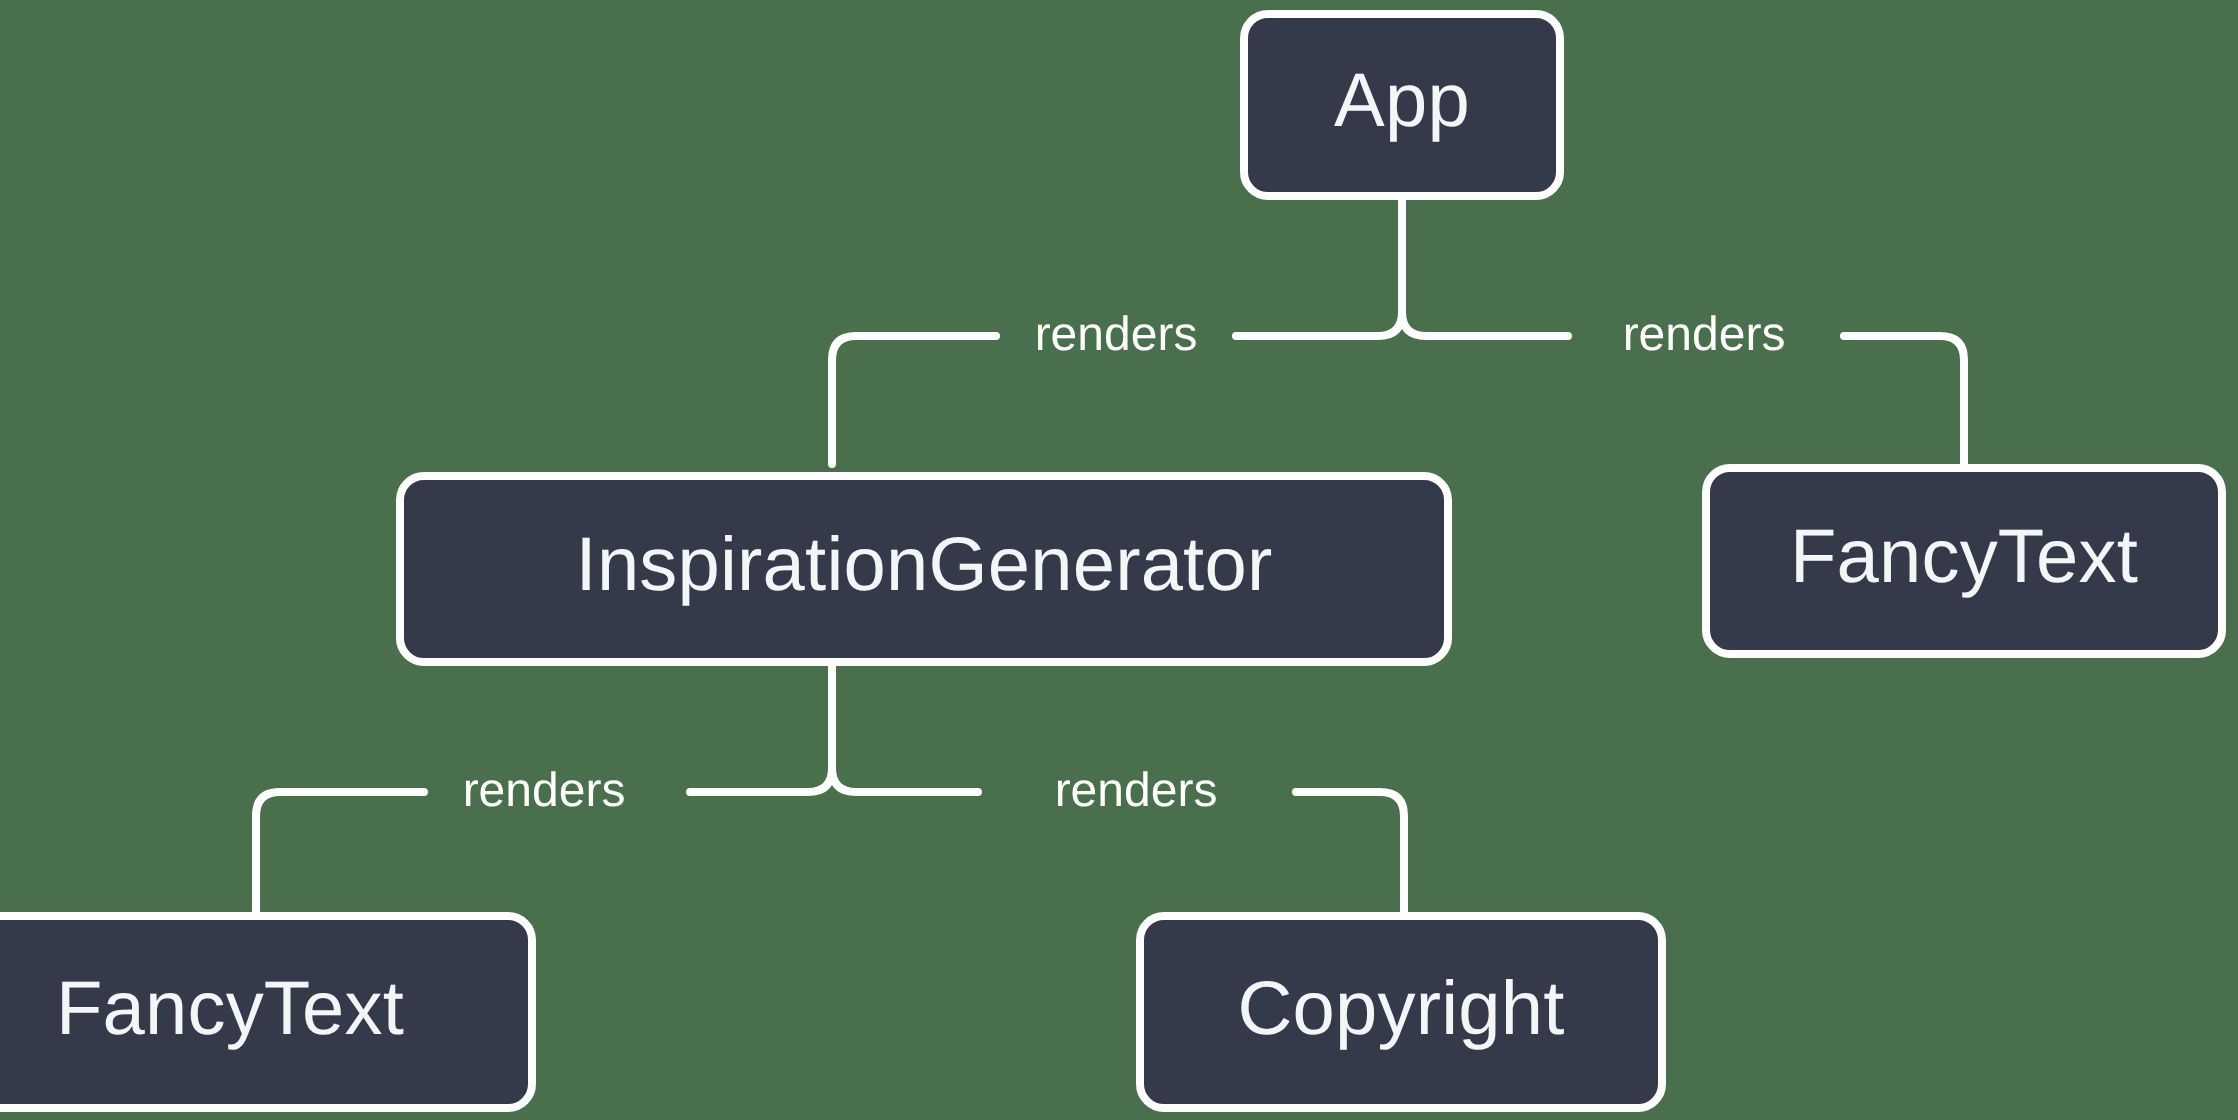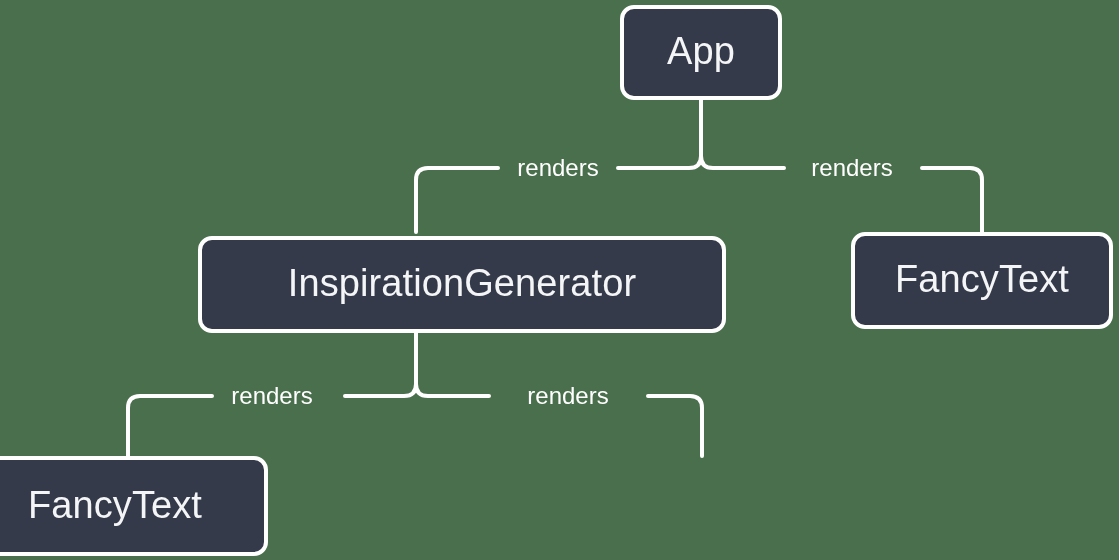--- a/index.html
+++ b/index.html
@@ -106,19 +106,22 @@
   </div>
 
   <div class="node" id="node-fancy-right">
     <span class="node-label">FancyText</span>
   </div>
 
   <div class="node" id="node-fancy-left">
     <span class="node-label">FancyText</span>
   </div>
 
+  <div class="node" id="node-copyright">
+    <span class="node-label">Copyright</span>
+  </div>
 
   <div class="edge-label" id="label-app-left">renders</div>
   <div class="edge-label" id="label-app-right">renders</div>
   <div class="edge-label" id="label-insp-left">renders</div>
   <div class="edge-label" id="label-insp-right">renders</div>
 
 </div>
 
 </body></html>

